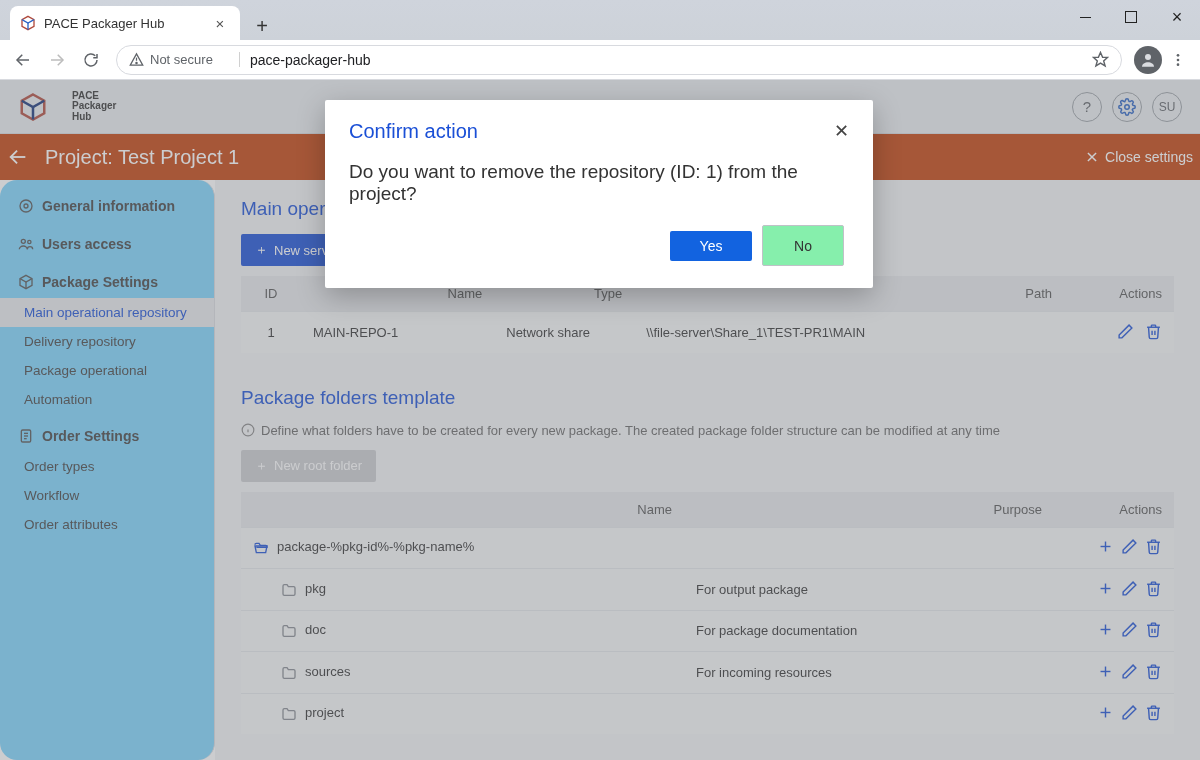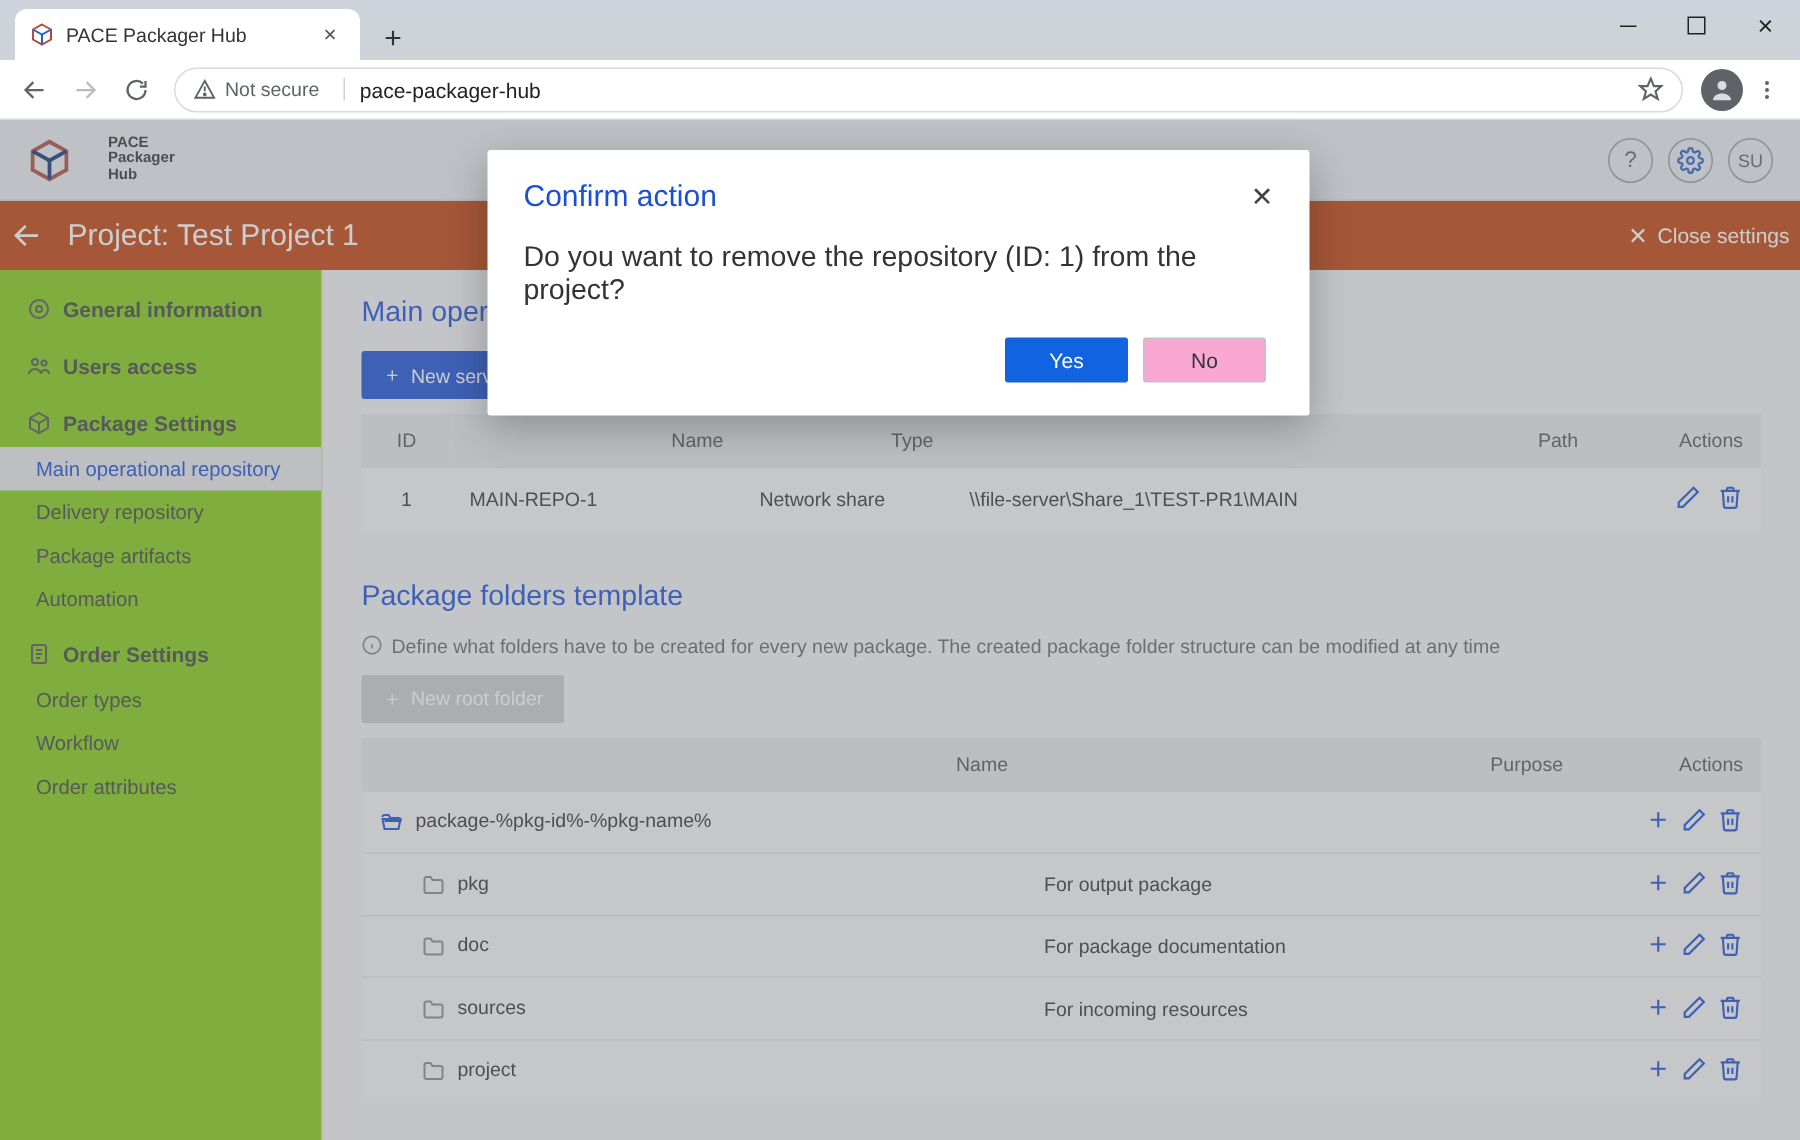--- a/index.html
+++ b/index.html
@@ -17,21 +17,21 @@
   .tab .favicon { width:16px; height:16px; margin-right:8px; display:flex; align-items:center; justify-content:center; }
   .tab .favicon svg { width:16px; height:16px; }
   .tab .close-tab { margin-left:auto; width:16px; height:16px; display:flex; align-items:center; justify-content:center; color:#555; font-size:15px; }
   .new-tab { width:28px; height:28px; margin-left:8px; display:flex; align-items:center; justify-content:center; color:#333; font-size:20px; border-radius:50%; }
 
   .addr-bar { height: 40px; background:#fff; border-bottom:1px solid #d8dadf; display:flex; align-items:center; padding:0 8px; gap:4px; }
   .nav-btn { width:30px; height:30px; display:flex; align-items:center; justify-content:center; color:#555; border-radius:50%; }
   .nav-btn.disabled { color:#bcbcbc; }
   .nav-btn svg { width:18px; height:18px; }
   .url-box { flex:1; height:30px; border:1px solid #d8dadf; border-radius:15px; display:flex; align-items:center; padding:0 12px; margin-left:6px; }
-  .url-box .secure { display:flex; align-items:center; font-size:13px; color:#5f6368; gap:6px; padding-right:16px; border-right:1px solid #d0d0d0; margin-right:10px; }
+  .url-box .secure { display:flex; align-items:center; font-size:13px; color:#5f6368; gap:6px; padding-right:26px; border-right:1px solid #d0d0d0; margin-right:10px; }
   .url-box .url { font-size:14px; color:#202124; }
   .url-box .star { margin-left:auto; color:#5f6368; }
   .right-icons { display:flex; align-items:center; gap:2px; margin-left:8px; }
   .right-icons .avatar { width:28px; height:28px; border-radius:50%; background:#5f6368; display:flex; align-items:center; justify-content:center; }
   .right-icons .avatar svg { width:18px; height:18px; fill:#dadce0; }
   .right-icons .kebab { width:28px; height:28px; display:flex; align-items:center; justify-content:center; }
 
   
   .app { position:relative; height: calc(760px - 80px); }
 
@@ -44,21 +44,21 @@
   .circ-btn.active { color:#2a63c4; border-color:#9aa0a6; }
   .user-circ { width:30px; height:30px; border:1px solid #9aa0a6; border-radius:50%; display:flex; align-items:center; justify-content:center; font-size:12px; color:#5f6368; }
 
   .project-bar { height: 46px; background:#c2410c; color:#fff; display:flex; align-items:center; padding:0 7px; font-size:20px; }
   .project-bar .back { margin-right:16px; display:flex; }
   .project-bar .close-settings { margin-left:auto; font-size:14px; display:flex; align-items:center; gap:6px; }
 
   .body { display:flex; height: calc(100% - 100px); }
 
   
-  .sidebar { width:215px; background:#84cc16; border-right:1px solid #d8dadf; padding-top:10px; font-size:14px; color:#333; overflow:hidden; }
+  .sidebar { width:215px; background:#7dd3fc; border-right:1px solid #d8dadf; padding-top:10px; font-size:14px; color:#333; overflow:hidden;border-radius:17px; }
   .side-head { display:flex; align-items:center; gap:8px; padding:8px 18px; font-weight:600; color:#444; }
   .side-head svg, .side-head .ico { width:16px; height:16px; color:#555; flex-shrink:0; }
   .side-item { padding:7px 18px 7px 24px; color:#444; font-size:13.5px; }
   .side-item.selected { color:#1a4fd6; background:#e7e9ec; }
 
   
   .main { flex:1; background:#f1f2f4; padding:18px 26px; overflow:auto; }
   .sec-title { color:#1a4fd6; font-size:19px; margin-bottom:14px; font-weight:400; }
   .btn-primary { background:#1a4fd6; color:#fff; border:none; height:32px; padding:0 14px; font-size:13px; display:inline-flex; align-items:center; gap:6px; border-radius:2px; }
   .btn-primary.disabled { background:#c6c8cc; color:#fff; opacity:.9; }
@@ -75,21 +75,21 @@
 
   
   .overlay { position:absolute; inset:0; background:rgba(120,123,128,0.38); z-index:20; }
   .dialog { position:absolute; z-index:30; top:20px; left:325px; width:548px; background:#fff; box-shadow:0 8px 28px rgba(0,0,0,.25); border-radius:2px; }
   .dialog-head { padding:20px 24px 0; display:flex; align-items:flex-start; }
   .dialog-title { color:#1a4fd6; font-size:20px; font-weight:400; }
   .dialog-close { margin-left:auto; color:#444; font-size:18px; }
   .dialog-body { padding:18px 24px 0; font-size:19px; color:#333; }
   .dialog-foot { padding:20px 29px 22px; display:flex; justify-content:flex-end; gap:10px;align-items:center; }
   .btn-yes { background:#1263e0; color:#fff; border:none; width:82px; height:30px; font-size:14px; border-radius:2px; }
-  .btn-no { background:#f9a8d4; color:#333; border:1px solid #bfc2c7; width:82px; height:30px; font-size:14px; border-radius:2px; }
+  .btn-no { background:#86efac; color:#333; border:1px solid #bfc2c7; width:82px; height:41px; font-size:14px; border-radius:2px; }
 
   svg { display:block; }
 </style>
 </head>
 <body>
 
 <div class="tab-strip">
   <div class="tab">
     <span class="favicon">
       <svg viewBox="0 0 24 24">
@@ -227,21 +227,21 @@
       <div class="side-head" style="margin-top:6px">
         <svg viewBox="0 0 24 24" fill="none" stroke="#555" stroke-width="2">
             <polygon points="12,2 21,7 21,17 12,22 3,17 3,7"></polygon>
             <polyline points="3,7 12,12 21,7"></polyline>
             <line x1="12" y1="12" x2="12" y2="22"></line>
           </svg>
         <span>Package Settings</span>
       </div>
       <div class="side-item selected">Main operational repository</div>
       <div class="side-item">Delivery repository</div>
-      <div class="side-item">Package artifacts</div>
+      <div class="side-item">Package operational</div>
       <div class="side-item">Automation</div>
 
       <div class="side-head" style="margin-top:6px">
         <svg viewBox="0 0 24 24" fill="none" stroke="#555" stroke-width="2">
             <rect x="5" y="3" width="14" height="18" rx="2"></rect>
             <line x1="9" y1="8" x2="15" y2="8"></line>
             <line x1="9" y1="12" x2="15" y2="12"></line>
             <line x1="9" y1="16" x2="13" y2="16"></line>
           </svg>
         <span>Order Settings</span>

